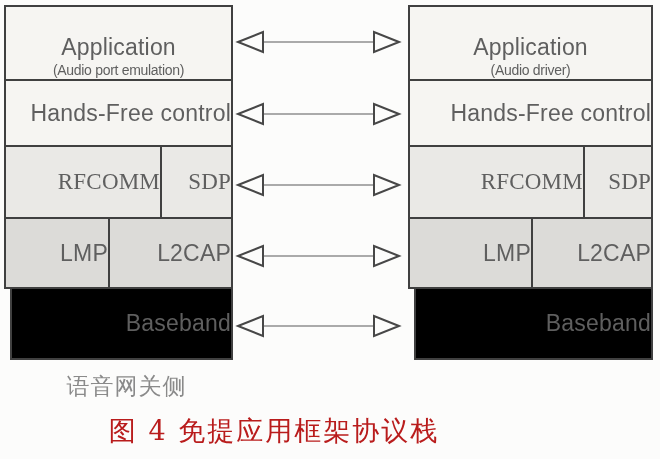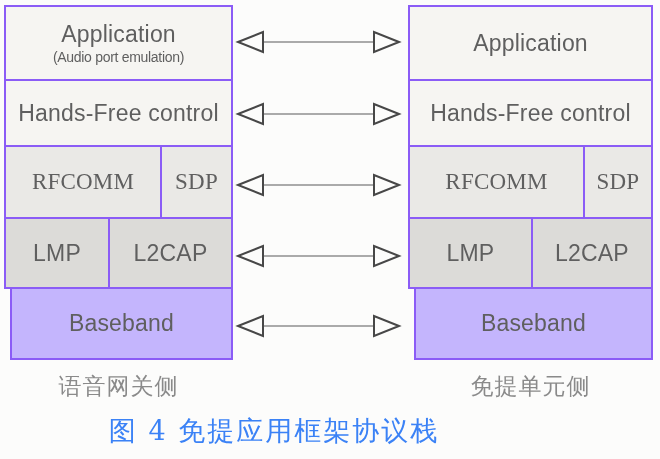--- a/index.html
+++ b/index.html
@@ -11,47 +11,47 @@
   .stack.left{left:4px;width:229px;}
   .stack.right{left:408px;width:245px;}
   .row{display:flex;}
   .row + .row{margin-top:-2px;}
   .r1{height:76px;}
   .r2{height:68px;}
   .r3{height:74px;font-family:Liberation Serif, serif;}
   .r4{height:72px;}
   .r5{height:73px;}
   .cell{
-    box-sizing:border-box;height:100%;border:2px solid #8b5cf6;
-    display:flex;align-items:center;justify-content:center;
+    box-sizing:border-box;height:100%;border:2px solid #404040;
+    display:flex;align-items:center;justify-content:flex-end;
     color:#5f5f5f;font-size:23px;letter-spacing:0.2px;
     flex:1 1 auto;min-width:0;
   }
   .cell + .cell{margin-left:-2px;}
   .cell.col{flex-direction:column;line-height:1.25;}
   .cell.white{background:#f6f5f2;}
   .cell.light{background:#eae9e6;}
   .cell.mid{background:#dcdbd8;}
-  .cell.dark{background:#c4b5fd;margin-left:6px;}
+  .cell.dark{background:#000000;margin-left:6px;}
   .stack.left  .r3 .cell.first{flex:0 0 69%;}
   .stack.right .r3 .cell.first{flex:0 0 72.2%;}
   .stack.left  .r4 .cell.first{flex:0 0 46.3%;}
   .stack.right .r4 .cell.first{flex:0 0 51%;}
   .box-sub{font-size:14px;letter-spacing:-0.3px;}
   .arrows{position:absolute;left:0;top:0;width:660px;height:459px;pointer-events:none;}
   .side-label{
     position:absolute;top:371px;font-size:23px;color:#8a8a8a;
     text-align:center;letter-spacing:1px;
   }
-  .side-label.gw{left:4px;width:229px;}
+  .side-label.gw{left:12px;width:229px;}
   .side-label.hf{left:408px;width:245px;}
   .caption{
     position:absolute;top:413px;left:0;width:548px;text-align:center;
     font-family:"DejaVu Serif","Liberation Serif",serif;
-    font-size:27px;color:#3b82f6;letter-spacing:2px;
+    font-size:27px;color:#b91c1c;letter-spacing:2px;
   }
 </style>
 </head>
 <body>
 
 <div class="canvas">
 
   <div class="stack left">
     <div class="row r1">
       <div class="cell white col">
@@ -84,20 +84,21 @@
       <div class="cell dark">
         <span>Baseband</span>
       </div>
     </div>
   </div>
 
   <div class="stack right">
     <div class="row r1">
       <div class="cell white col">
         <span class="box-title">Application</span>
+        <span class="box-sub">(Audio driver)</span>
       </div>
     </div>
     <div class="row r2">
       <div class="cell white">
         <span>Hands-Free control</span>
       </div>
     </div>
     <div class="row r3">
       <div class="cell light first">
         <span>RFCOMM</span>
@@ -143,17 +144,16 @@
       <polygon points="399,256 374,246 374,266" fill="#fcfcfb" stroke="#474747" stroke-width="2" stroke-linejoin="miter"></polygon>
     </g>
     <g>
       <line x1="261" y1="326" x2="376" y2="326" stroke="#8f8f8f" stroke-width="1.3"></line>
       <polygon points="238,326 263,316 263,336" fill="#fcfcfb" stroke="#474747" stroke-width="2" stroke-linejoin="miter"></polygon>
       <polygon points="399,326 374,316 374,336" fill="#fcfcfb" stroke="#474747" stroke-width="2" stroke-linejoin="miter"></polygon>
     </g>
   </svg>
 
   <div class="side-label gw">语音网关侧</div>
-  <div class="side-label hf">免提单元侧</div>
 
   <div class="caption">图 4 免提应用框架协议栈</div>
 
 </div>
 
 </body></html>

